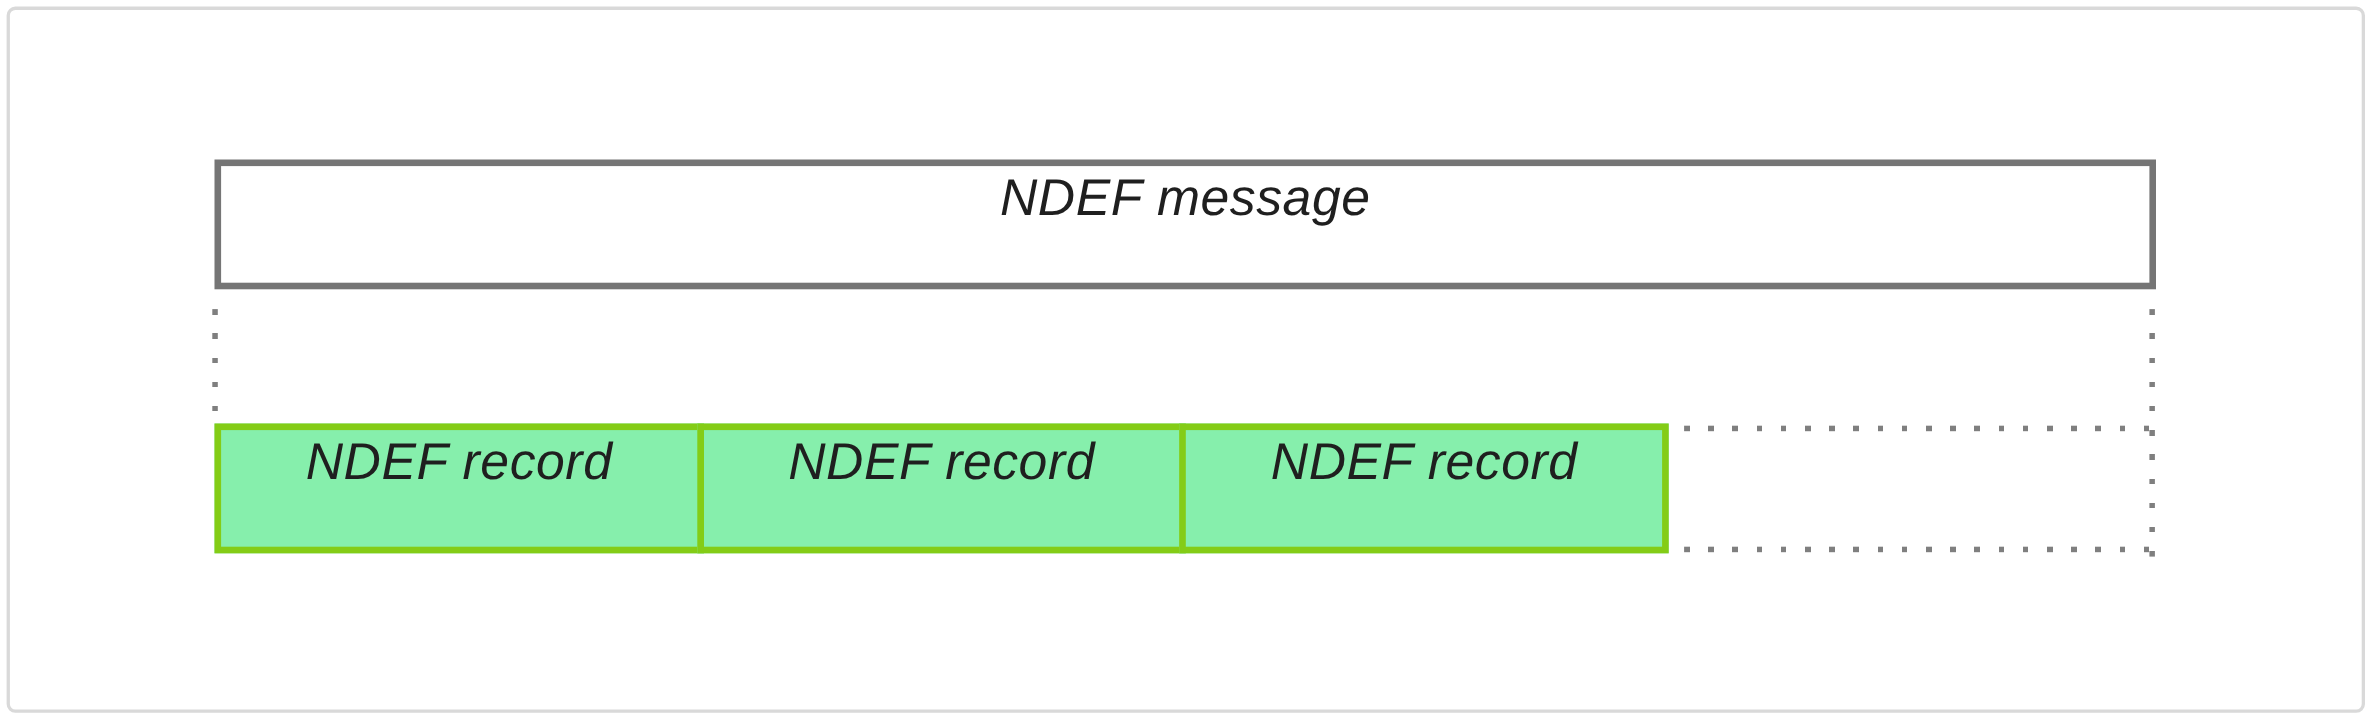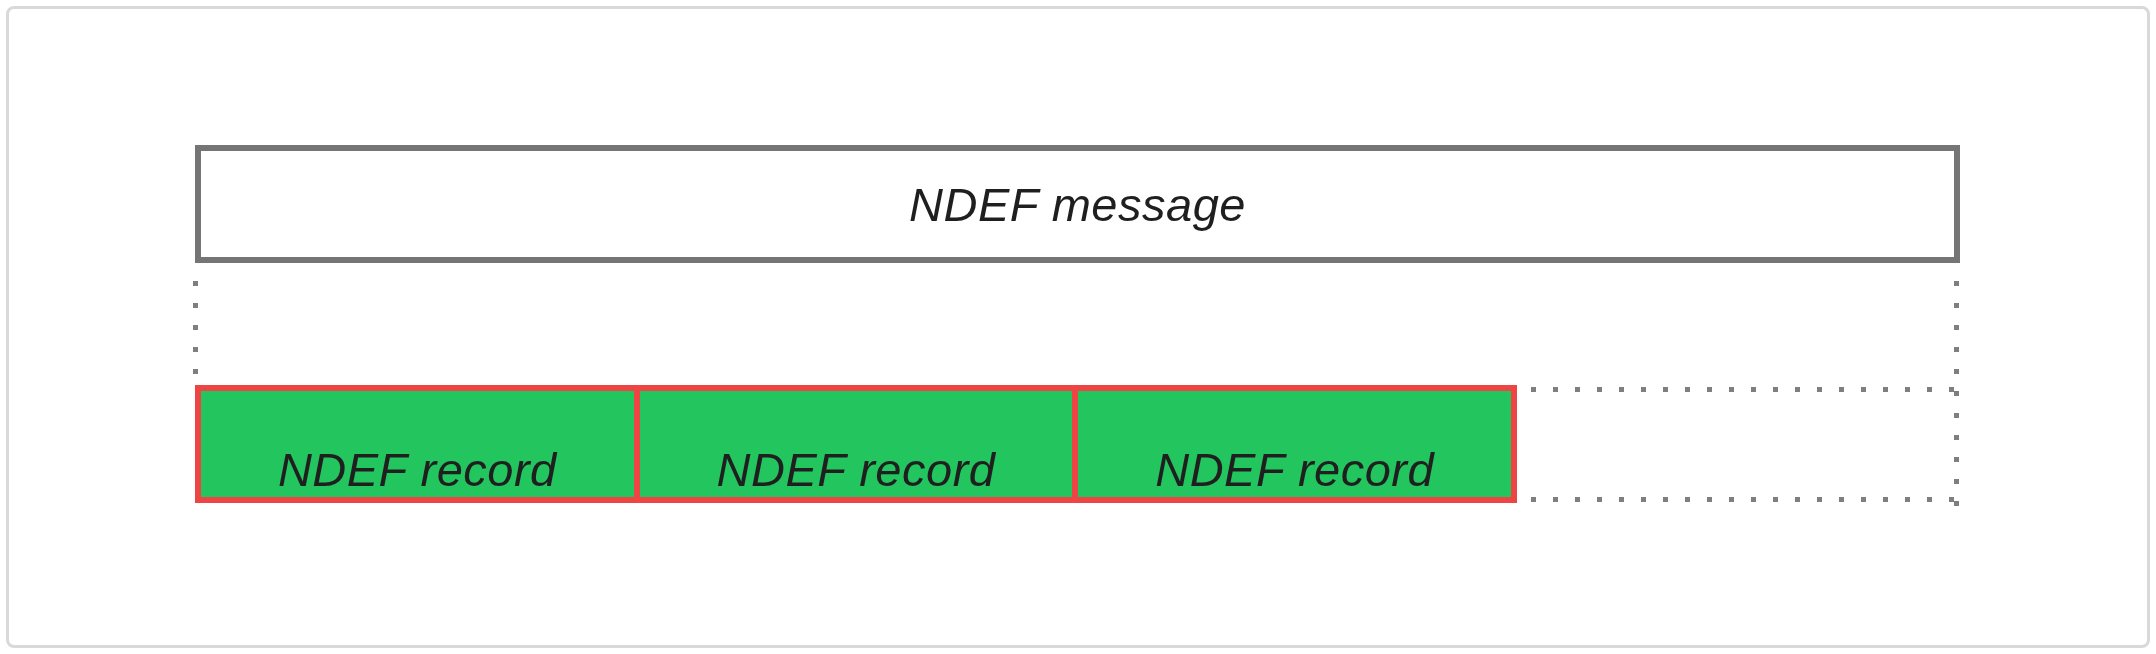--- a/index.html
+++ b/index.html
@@ -32,38 +32,38 @@
   .message-box {
     position: absolute;
     left: 195px;
     top: 145px;
     width: 1765px;
     height: 118px;
     box-sizing: border-box;
     border: 6px solid #757575;
     background: #ffffff;
     display: flex;
-    align-items: center;
+    align-items: flex-start;
     justify-content: center;
   }
   .records-row {
     position: absolute;
     left: 195px;
     top: 385px;
     width: 1322px;
     height: 118px;
     display: flex;
   }
   .record-box {
     flex: 1 1 0;
     box-sizing: border-box;
-    border: 6px solid #ef4444;
-    background: #22c55e;
+    border: 6px solid #84cc16;
+    background: #86efac;
     display: flex;
-    align-items: flex-end;
+    align-items: flex-start;
     justify-content: center;
   }
   .record-box + .record-box {
     margin-left: -6px;
   }
   .dotted-v {
     position: absolute;
     width: 5px;
     background-image: repeating-linear-gradient(
       to bottom, #7f7f7f 0px, #7f7f7f 5px, transparent 5px, transparent 22px);

